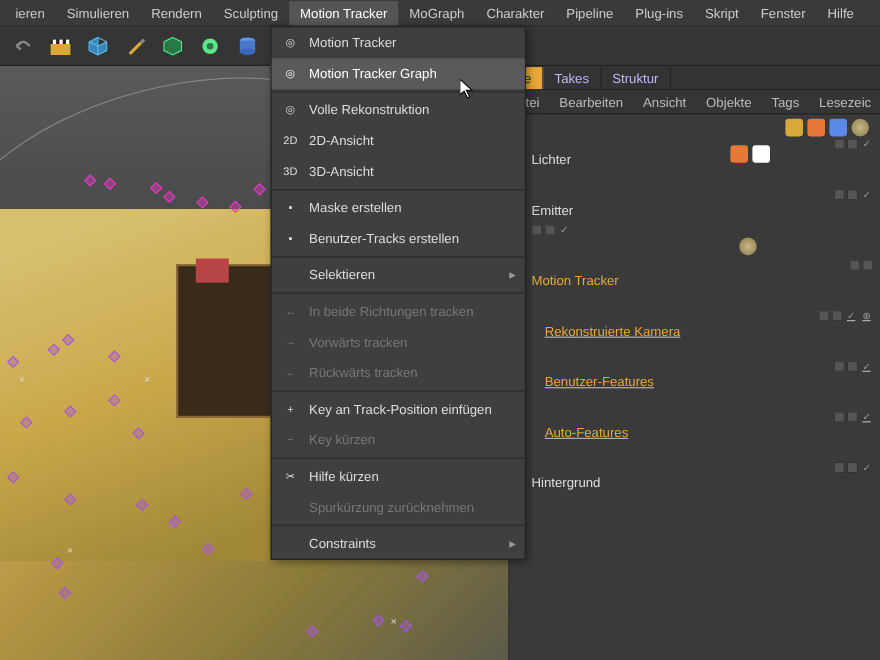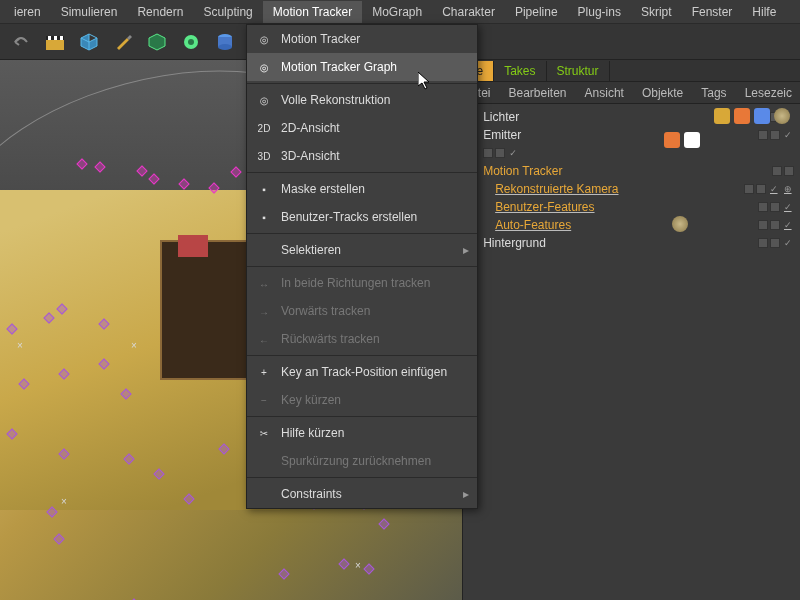--- a/index.html
+++ b/index.html
@@ -28,29 +28,29 @@
 .dropdown { position: absolute; top: 24px; left: 246px; width: 232px; background: #3f3f3f; border: 1px solid #222; box-shadow: 2px 2px 8px rgba(0,0,0,.5); z-index: 100; }
 .dropdown-item { display: flex; align-items: center; padding: 5px 8px; gap: 8px; cursor: pointer; color: #ddd; }
 .dropdown-item.highlighted { background: #5a5a5a; color: #fff; }
 .dropdown-item.disabled { color: #777; }
 .dropdown-item .icon-slot { width: 18px; height: 18px; display: flex; align-items: center; justify-content: center; font-size: 10px; }
 .dropdown-item .arrow { margin-left: auto; color: #999; }
 .dropdown-separator { height: 1px; background: #2a2a2a; margin: 2px 0; }
 
 .right-panel { flex: 1; background: #3a3a3a; border-left: 1px solid #222; }
 .tabs { display: flex; background: #333; height: 22px; align-items: center; border-bottom: 1px solid #222; }
-.tab { padding: 3px 10px; color: #84cc16; cursor: pointer; border-right: 1px solid #222; }
+.tab { padding: 3px 10px; color: #c4b5fd; cursor: pointer; border-right: 1px solid #222; }
 .tab.active { background: #e8a838; color: #222; }
 .panel-toolbar { display: flex; height: 22px; align-items: center; background: #353535; border-bottom: 1px solid #222; padding: 0 8px; gap: 18px; }
 .panel-toolbar-item { color: #bbb; cursor: pointer; }
 
 .hierarchy { padding: 4px 0; }
 .h-row { display: flex; align-items: center; padding: 2px 6px; gap: 4px; }
 .h-row .expand { width: 10px; color: #999; }
-.h-row .name { flex: 1; color: #ddd; }
+.h-row .name { flex: 1; color: #ddd; margin-top: 28px; }
 .h-row.orange .name { color: #e8a838; }
 .h-row.indent1 { padding-left: 18px; text-decoration: underline; }
 .h-row .toggles { display: flex; gap: 2px; }
 .h-row .toggle { width: 10px; height: 10px; background: #555; border: 1px solid #333; }
 .h-row .pin { width: 10px; height: 10px; color: #999; font-size: 9px; }
 
 .icon-area { position: absolute; right: 10px; top: 108px; display: flex; gap: 4px; }
 .mini-icon { width: 16px; height: 16px; border-radius: 3px; }
 
 .cursor { position: absolute; top: 72px; left: 418px; z-index: 200; pointer-events: none; }

